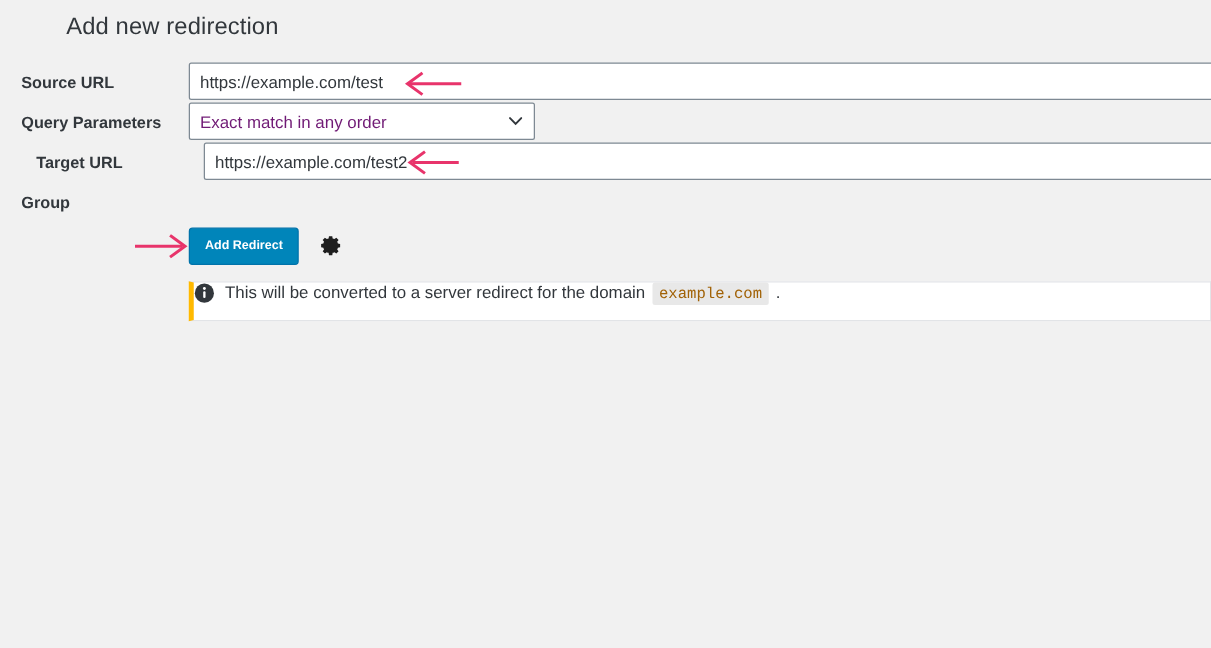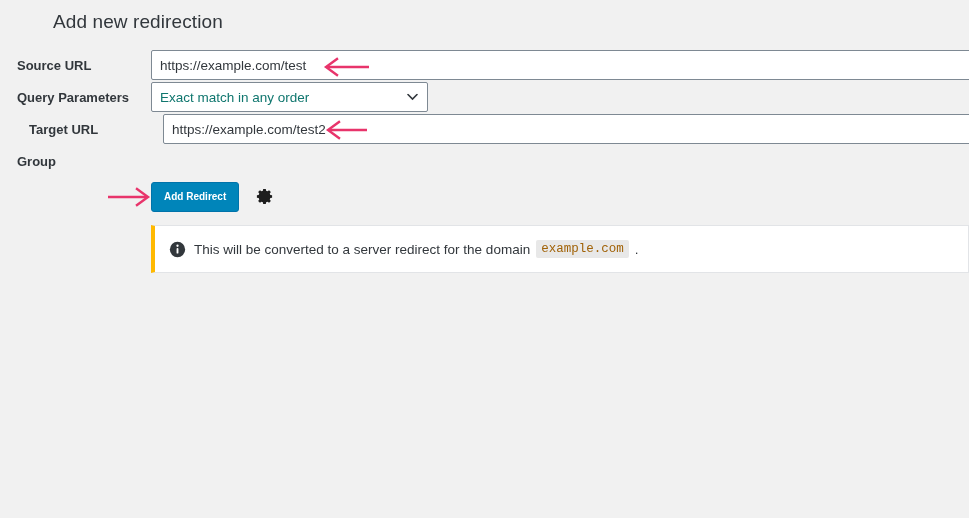--- a/index.html
+++ b/index.html
@@ -73,21 +73,21 @@
     border: 1px solid #7e8993;
     border-radius: 2px;
     outline: none;
   }
 
   .select-box {
     box-sizing: border-box;
     height: 30px;
     padding: 0 30px 0 8px;
     font-size: 13.5px;
-    color: #0f766e;
+    color: #701a75;
     background: #ffffff;
     border: 1px solid #7e8993;
     border-radius: 2px;
     display: inline-flex;
     align-items: center;
     position: relative;
     cursor: pointer;
     white-space: nowrap;
   }
   .select-query { width: 277px; }
@@ -142,24 +142,24 @@
 
   .notice {
     position: absolute;
     left: 151px;
     top: 225px;
     width: 818px;
     box-sizing: border-box;
     background: #ffffff;
     border: 1px solid #e2e4e7;
     border-left: 4px solid #ffb900;
-    height: 48px;
+    height: 32px;
     display: flex;
-    align-items: center;
-    padding-left: 14px;
+    align-items: flex-start;
+    padding-left: 0;
     font-size: 13.5px;
     color: #32373c;
   }
 
   .info-icon {
     width: 17px;
     height: 17px;
     margin-right: 8px;
     flex: 0 0 auto;
   }

